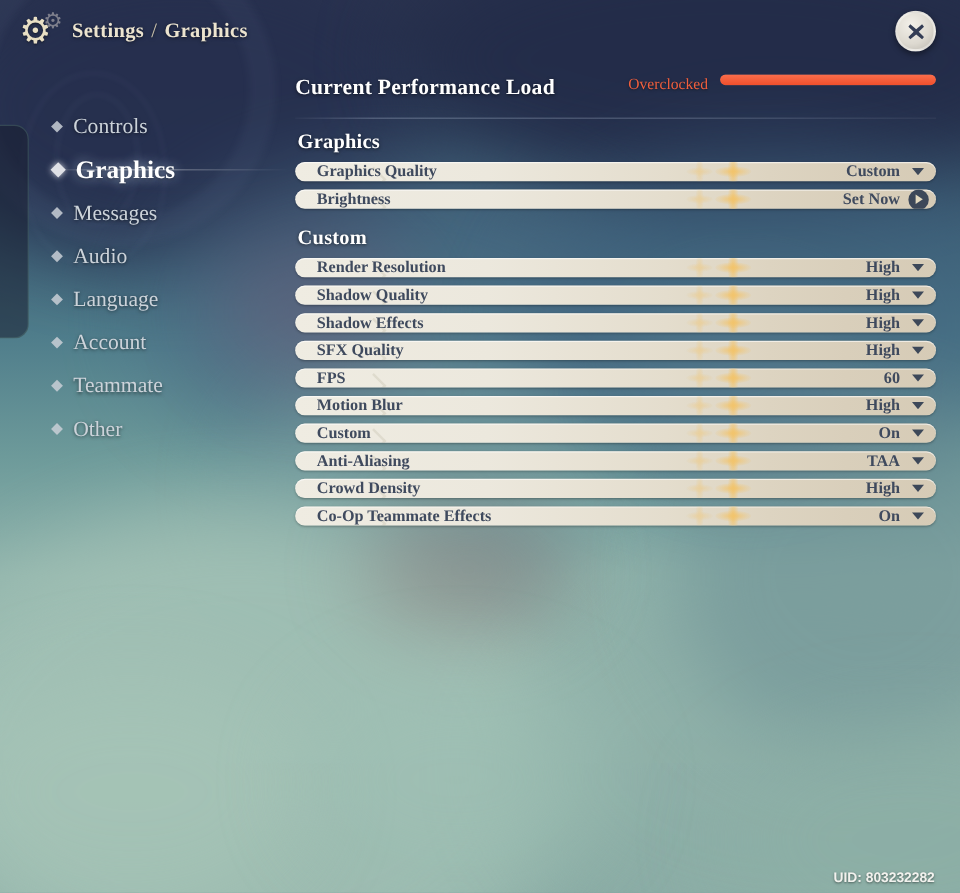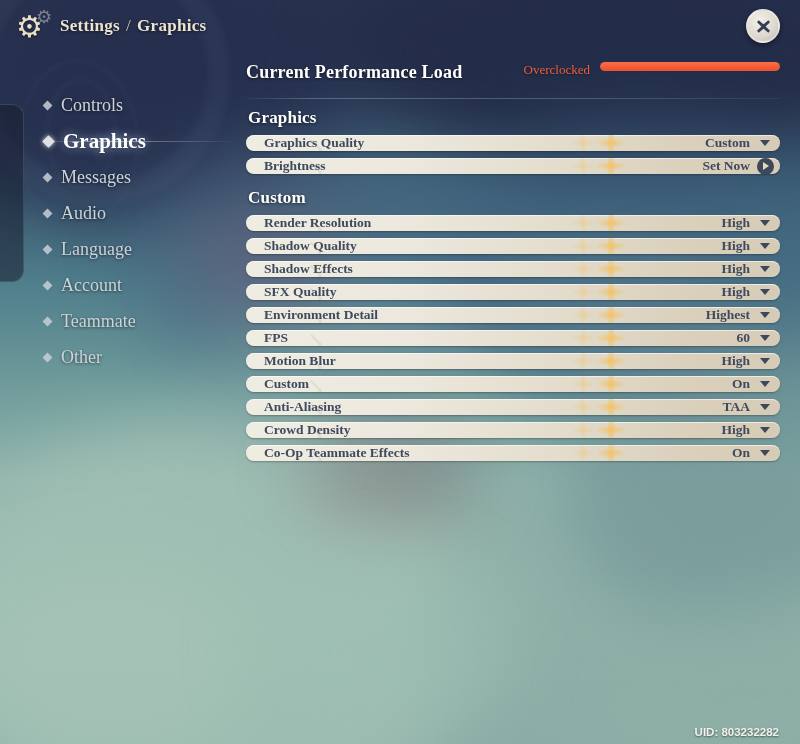--- a/index.html
+++ b/index.html
@@ -529,29 +529,20 @@
         <span class="sparkle"></span>
         <span class="opt-label">SFX Quality</span>
         <span class="opt-value">High</span>
         <span class="chev">
           <i></i>
         </span>
       </div>
       <div class="opt-row">
         <span class="sparkle sm"></span>
         <span class="sparkle"></span>
-        <span class="opt-label">Environment Detail</span>
-        <span class="opt-value">Highest</span>
-        <span class="chev">
-          <i></i>
-        </span>
-      </div>
-      <div class="opt-row">
-        <span class="sparkle sm"></span>
-        <span class="sparkle"></span>
         <span class="opt-label">FPS</span>
         <span class="opt-value">60</span>
         <span class="chev">
           <i></i>
         </span>
       </div>
       <div class="opt-row">
         <span class="sparkle sm"></span>
         <span class="sparkle"></span>
         <span class="opt-label">Motion Blur</span>

